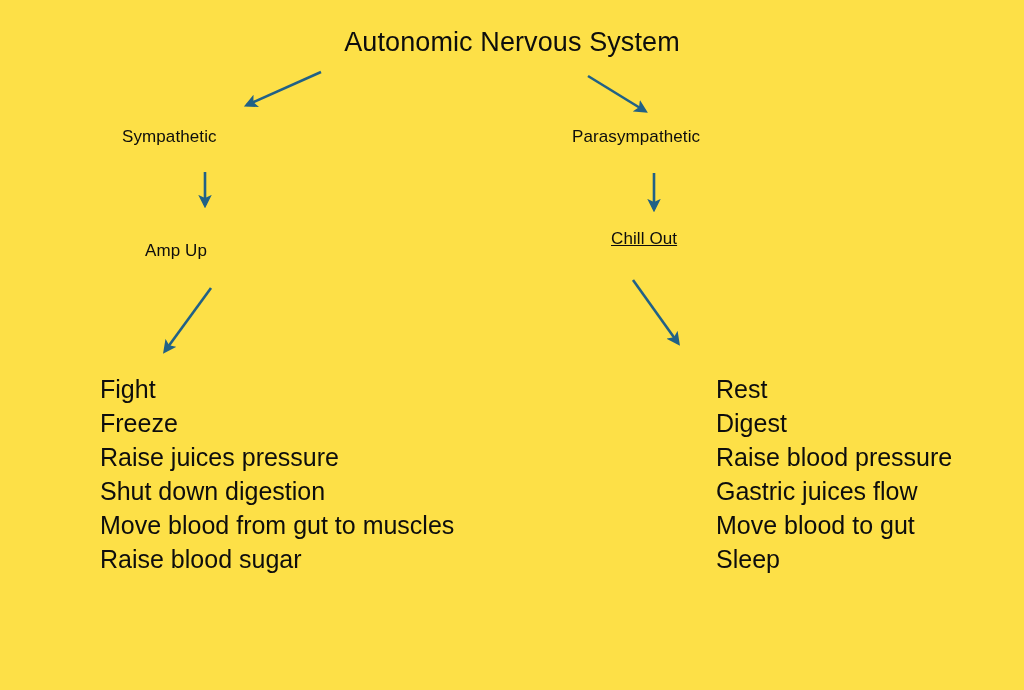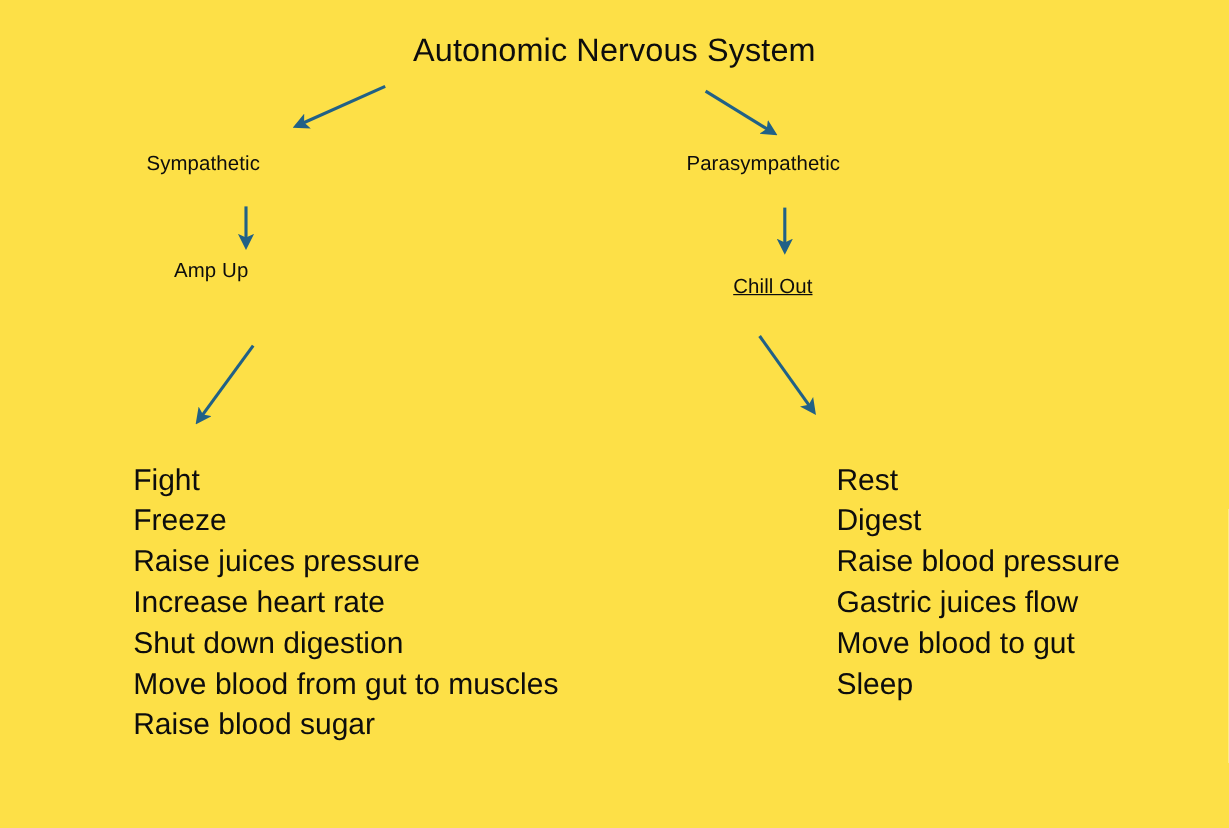--- a/index.html
+++ b/index.html
@@ -34,40 +34,40 @@
   #sympathetic-node {
     left: 122px;
     top: 127px;
   }
   #parasympathetic-node {
     left: 572px;
     top: 127px;
   }
   #ampup-node {
     left: 145px;
-    top: 216px;
+    top: 241px;
     text-align: center;
   }
   #chillout-node {
     left: 611px;
     top: 229px;
     text-decoration: underline;
   }
   .effect-list {
     position: absolute;
-    margin: 15px;
+    margin: 4px;
     padding: 0;
     list-style: none;
   }
   #sympathetic-effects {
     left: 96px;
     top: 368px;
   }
   #parasympathetic-effects {
-    left: 682px;
+    left: 712px;
     top: 368px;
   }
   .effect-list li {
     font-size: 25px;
     line-height: 34px;
     white-space: nowrap;
     color: #0d0d0d;
   }
   #arrow-layer {
     position: absolute;
@@ -104,21 +104,20 @@
   <div class="node" id="parasympathetic-node">Parasympathetic</div>
 
   <div class="node" id="ampup-node">Amp Up</div>
 
   <div class="node" id="chillout-node">Chill Out</div>
 
   <ul class="effect-list" id="sympathetic-effects">
     <li>Fight</li>
     <li>Freeze</li>
     <li>Raise juices pressure</li>
-    <li>Increase heart rate</li>
     <li>Shut down digestion</li>
     <li>Move blood from gut to muscles</li>
     <li>Raise blood sugar</li>
   </ul>
 
   <ul class="effect-list" id="parasympathetic-effects">
     <li>Rest</li>
     <li>Digest</li>
     <li>Raise blood pressure</li>
     <li>Gastric juices flow</li>

